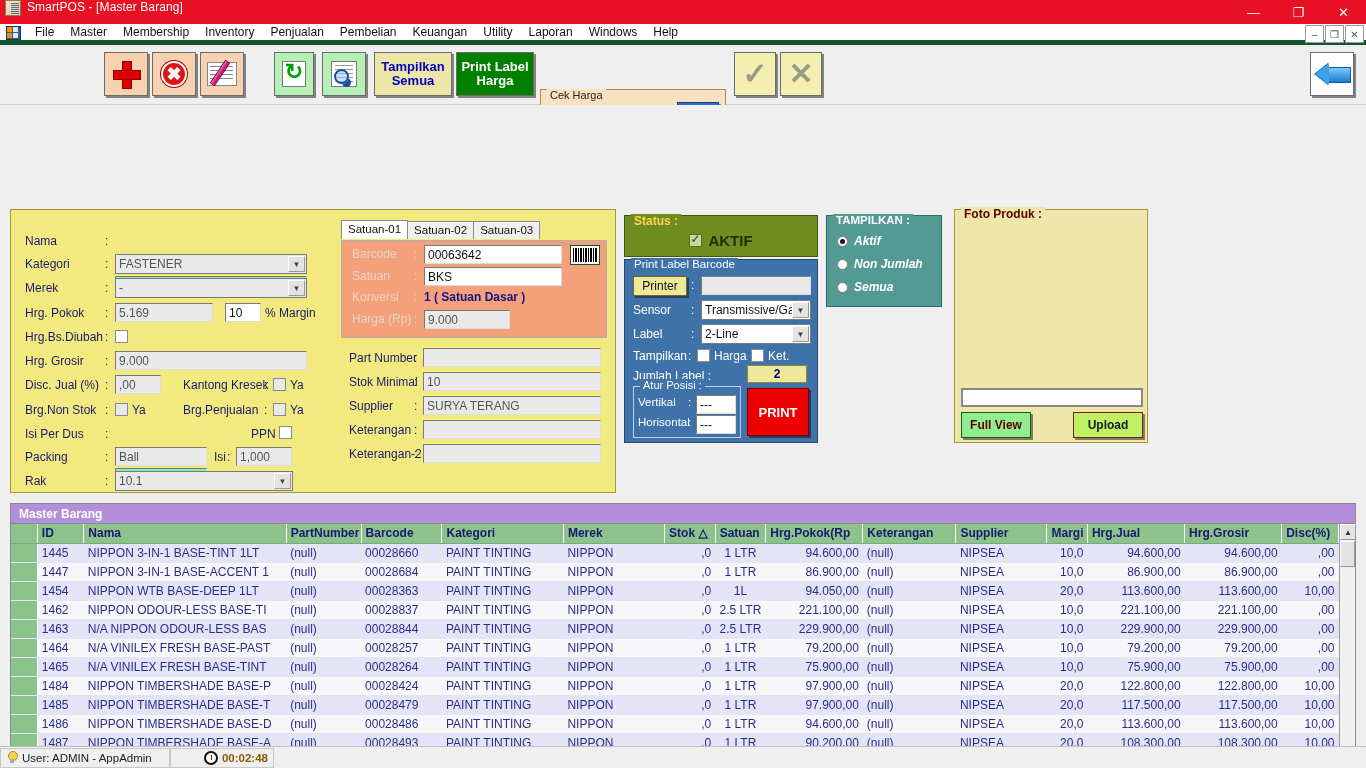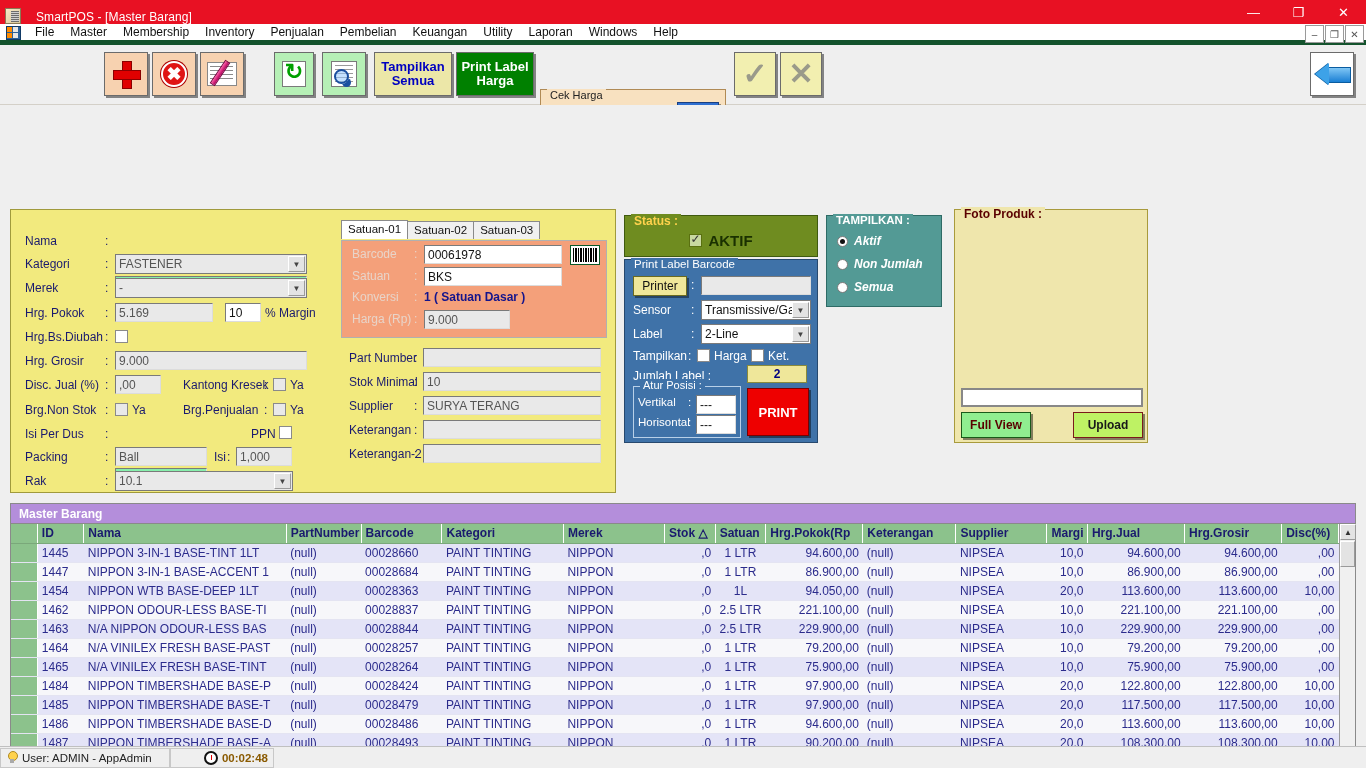--- a/index.html
+++ b/index.html
@@ -8,21 +8,21 @@
     width: 1366px; height: 768px;
     overflow: hidden;
     font-family: "Liberation Sans", sans-serif;
     font-size: 12px;
     background: #efefef;
   }
 
   
   #titlebar {
     height: 24px; background: #e81123; color: #fff;
-    display: flex; align-items: flex-end; position: relative; gap: 9px;
+    display: flex; align-items: flex-start; position: relative;
   }
   #titlebar .app-icon {
     width: 16px; height: 16px; margin: 0 6px 0 5px;
     background: linear-gradient(135deg,#f7e9c8 0%,#d8c79a 100%);
     border: 1px solid #8a7murky; border: 1px solid #8a7a55;
     position: relative; flex: none;
   }
   #titlebar .app-icon::after {
     content:""; position:absolute; left:5px; top:2px; width:8px; height:11px;
     background: repeating-linear-gradient(to bottom,#6c6c6c 0 1px,#cfcfcf 1px 2px);
@@ -460,21 +460,21 @@
 
     <div class="tabstrip" style="left:330px;top:10px;">
       <div class="tab active">Satuan-01</div>
       <div class="tab">Satuan-02</div>
       <div class="tab">Satuan-03</div>
     </div>
 
     <div class="satuan-box" style="left:330px;top:30px;width:266px;height:98px;">
       <span class="satuan-lbl" style="position:absolute;left:10px;top:6px;">Barcode</span>
       <span class="satuan-lbl" style="position:absolute;left:72px;top:6px;">:</span>
-      <div class="tbx white" style="position:absolute;left:82px;top:4px;width:138px;">00061978</div>
+      <div class="tbx white" style="position:absolute;left:82px;top:4px;width:138px;">00063642</div>
       <div class="barcode-btn" style="position:absolute;left:228px;top:4px;">
         <span class="barcode-lines"></span>
       </div>
 
       <span class="satuan-lbl" style="position:absolute;left:10px;top:28px;">Satuan</span>
       <span class="satuan-lbl" style="position:absolute;left:72px;top:28px;">:</span>
       <div class="tbx white" style="position:absolute;left:82px;top:26px;width:138px;">BKS</div>
 
       <span class="satuan-lbl" style="position:absolute;left:10px;top:49px;">Konversi</span>
       <span class="satuan-lbl" style="position:absolute;left:72px;top:49px;">:</span>

